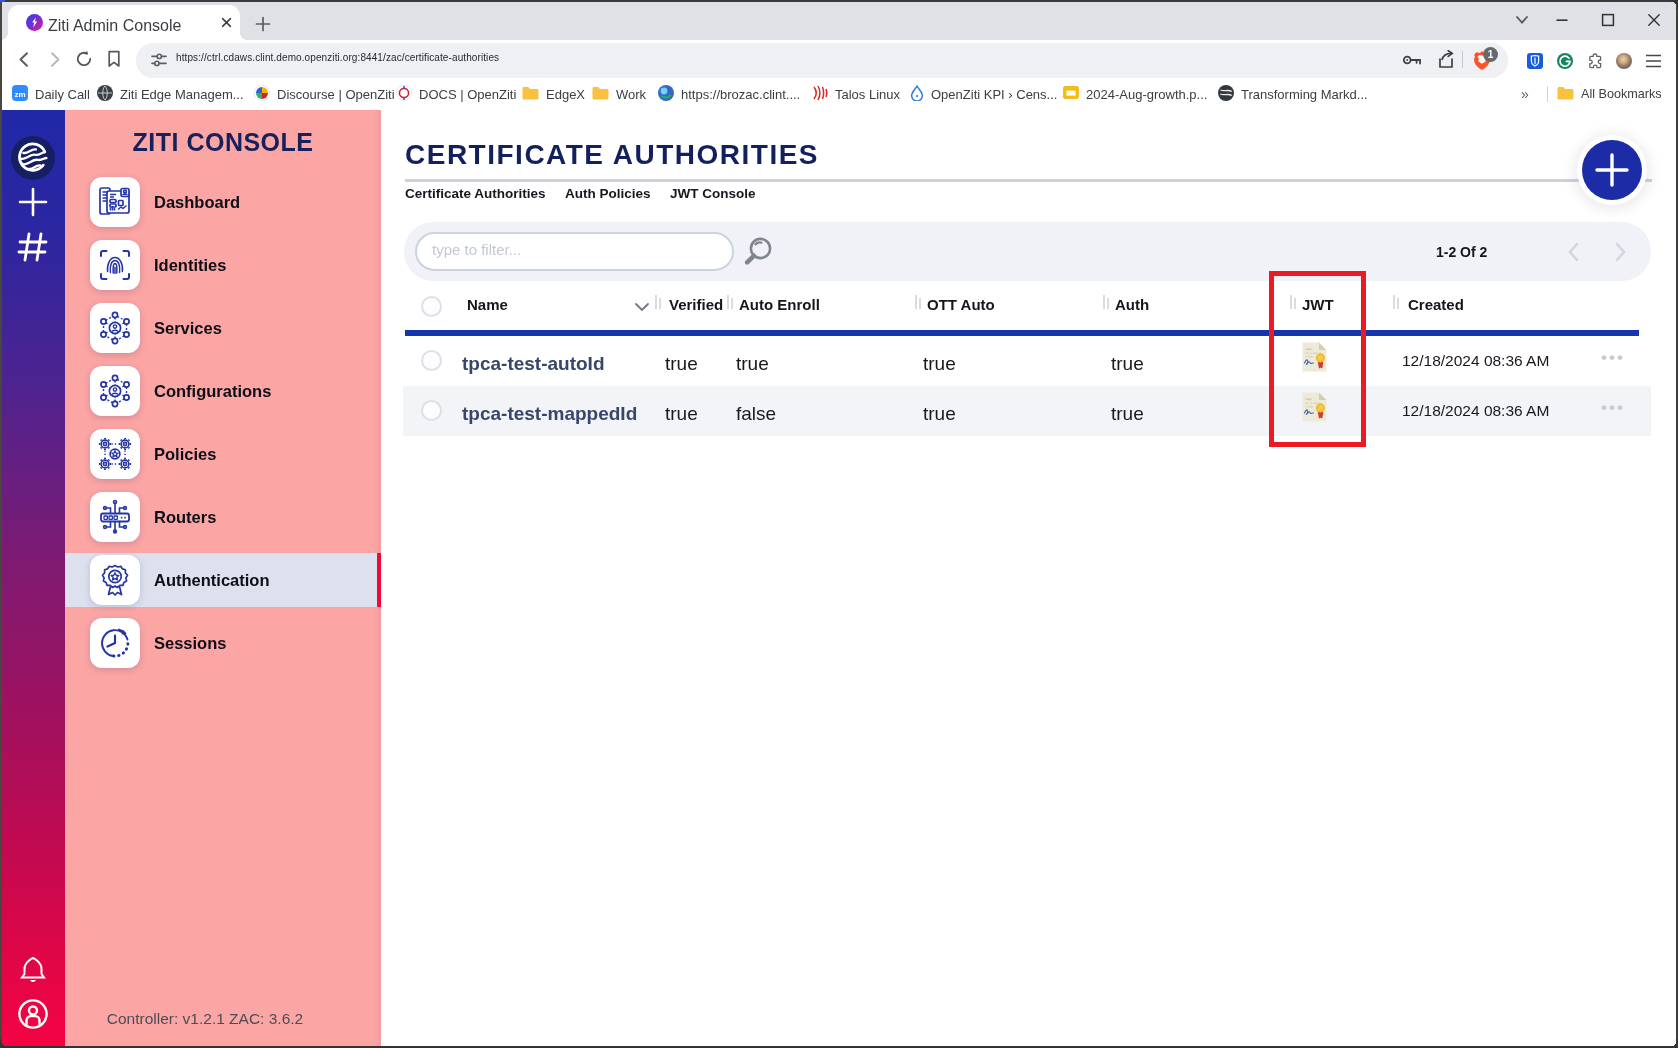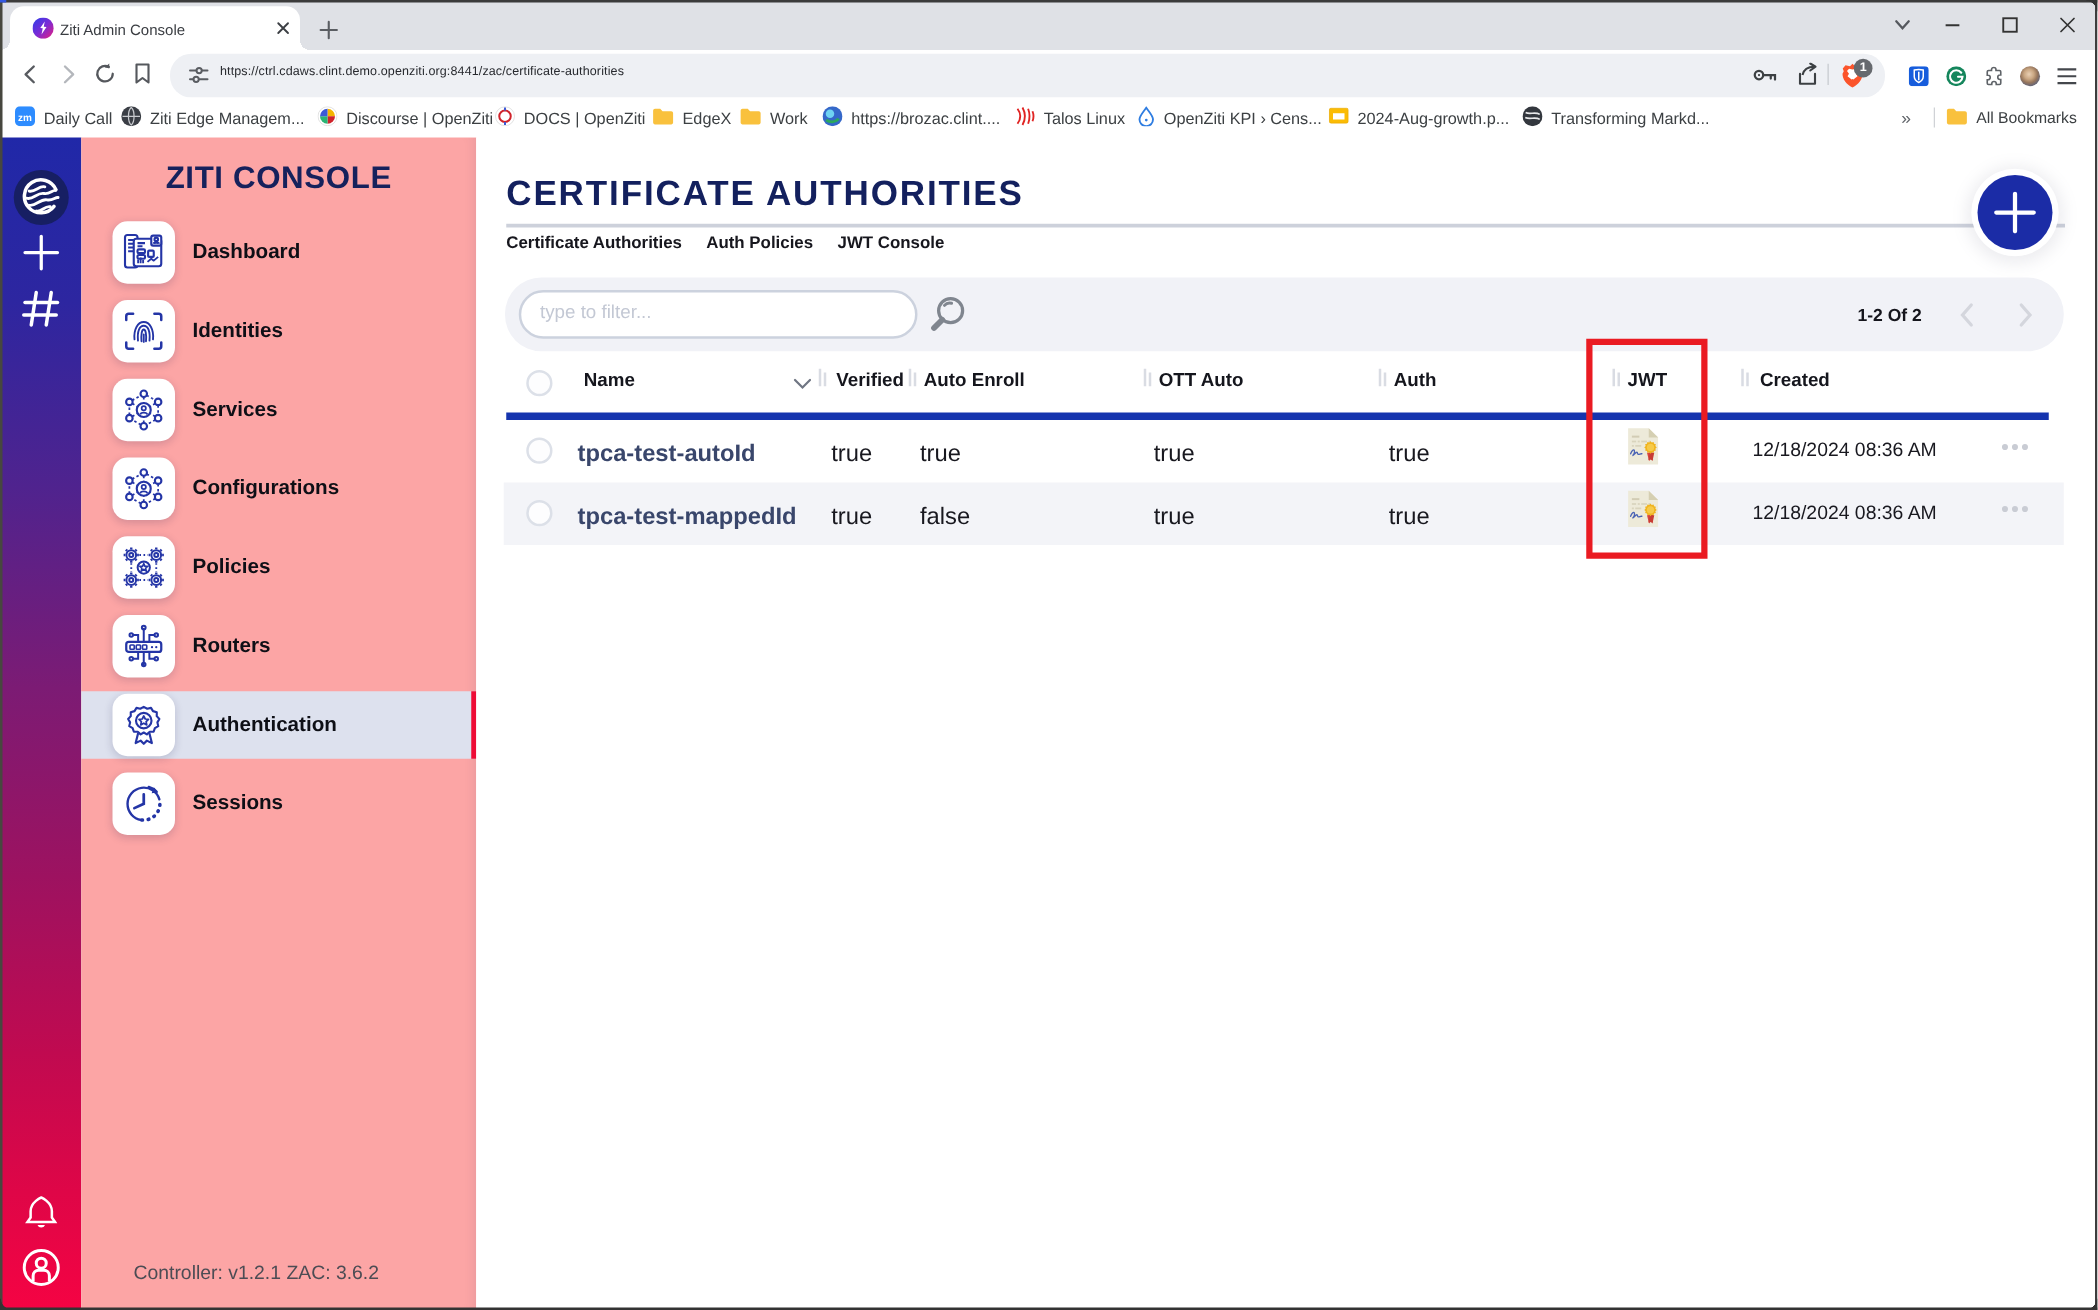--- a/index.html
+++ b/index.html
@@ -4,21 +4,21 @@
 <style>
 * { margin:0; padding:0; box-sizing:border-box; }
 html,body { width:1678px; height:1048px; overflow:hidden; }
 body { font-family:"Liberation Sans", sans-serif; position:relative; background:#fff; }
 #win { position:absolute; left:0; top:0; width:1678px; height:1048px; }
 .abs { position:absolute; }
 
 
 #tabbar { position:absolute; left:0; top:0; width:1678px; height:40px; background:#dfe1e6; }
 #tab { position:absolute; left:8px; top:5px; width:232px; height:35px; background:#fff; border-radius:11px 11px 0 0; }
-#tabtitle { position:absolute; left:40px; top:12px; font-size:12px; color:#3a3d42; }
+#tabtitle { position:absolute; left:40px; top:12px; font-size:16px; color:#3a3d42; }
 #toolbar { position:absolute; left:0; top:40px; width:1678px; height:38px; background:#fff; }
 #urlpill { position:absolute; left:136px; top:43px; width:1372px; height:35px; background:#eef0f4; border-radius:17px; }
 #urltext { position:absolute; left:176px; top:52px; font-size:10px; color:#27292e; letter-spacing:0.1px; }
 #bookbar { position:absolute; left:0; top:78px; width:1678px; height:32px; background:#fff; }
 .bk { position:absolute; top:0; height:32px; display:flex; align-items:center; font-size:13px; color:#3c4043; white-space:nowrap; }
 .bk .ic { display:inline-block; margin-right:7px; }
 
 
 #edgeL { position:absolute; left:0; top:0; width:2px; height:1048px; background:#47473f; z-index:50;}
 #edgeR { position:absolute; right:0; top:0; width:2px; height:1048px; background:#3d3d3d; z-index:50;}
@@ -40,21 +40,21 @@
 #navfoot { position:absolute; left:0; top:900px; width:280px; text-align:center; font-size:15.5px; color:#4c4c54; }
 
 #main { position:absolute; left:381px; top:0; width:1297px; height:938px; background:#fff; }
 #pgtitle { position:absolute; left:24px; top:29px; font-size:28px; font-weight:800; color:#13205e; letter-spacing:1.5px; }
 #hr1 { position:absolute; left:24px; top:69px; width:1247px; height:3px; background:#cdd1db; }
 #plusbtn { position:absolute; left:1201px; top:30px; width:60px; height:60px; border-radius:50%; background:#1b2ca6; box-shadow:0 0 0 5px rgba(255,255,255,0.97), 0 2px 12px 9px rgba(130,130,150,0.14); }
 .tab2 { position:absolute; top:76px; font-size:13.5px; font-weight:700; color:#17171e; }
 #filterpanel { position:absolute; left:23px; top:112px; width:1247px; height:59px; background:#f1f2f7; border-radius:29px; }
 #filterinput { position:absolute; left:11px; top:10px; width:319px; height:39px; background:#fff; border:2px solid #ccd2de; border-radius:20px; }
 #filterph { position:absolute; left:28px; top:19px; font-size:15px; color:#c3c8d4; }
-#pag { position:absolute; left:1082px; top:22px; font-size:14px; font-weight:700; color:#15151c; }
+#pag { position:absolute; left:1032px; top:22px; font-size:14px; font-weight:700; color:#15151c; }
 
 
 .hdr { position:absolute; top:186px; font-size:15px; font-weight:700; color:#15161d; }
 .sep { position:absolute; top:185px; width:10px; height:15px; }
 .sep i { position:absolute; top:0; width:2px; height:15px; background:#d9dce3; }
 #navyline { position:absolute; left:24px; top:220px; width:1234px; height:6px; background:#1534ae; }
 #row2 { position:absolute; left:22px; top:276px; width:1248px; height:50px; background:#f3f4f8; }
 .cell { position:absolute; font-size:19px; color:#18181f; }
 .namecell { font-weight:600; color:#39466b; }
 .circ { position:absolute; width:21px; height:21px; border-radius:50%; border:2px solid #dce0e8; background:#fdfdfe; }

